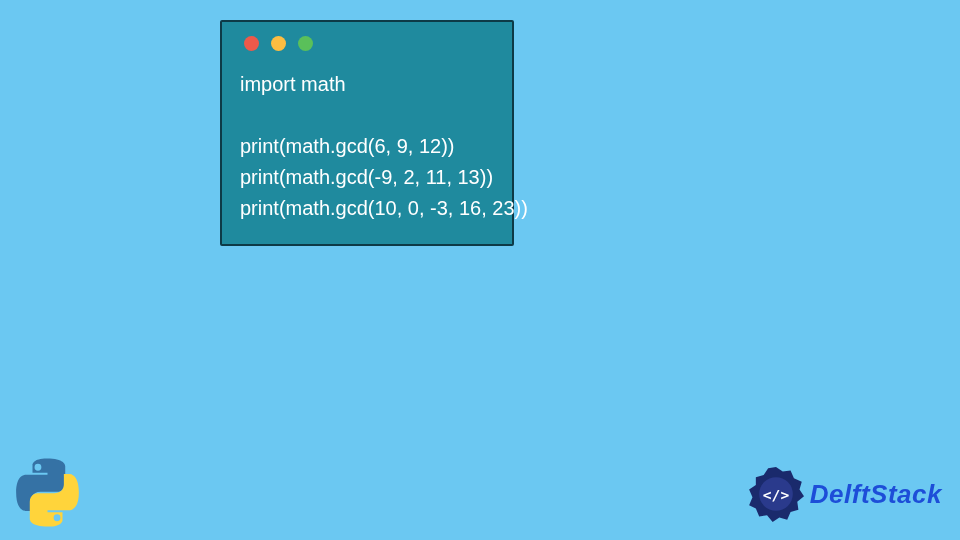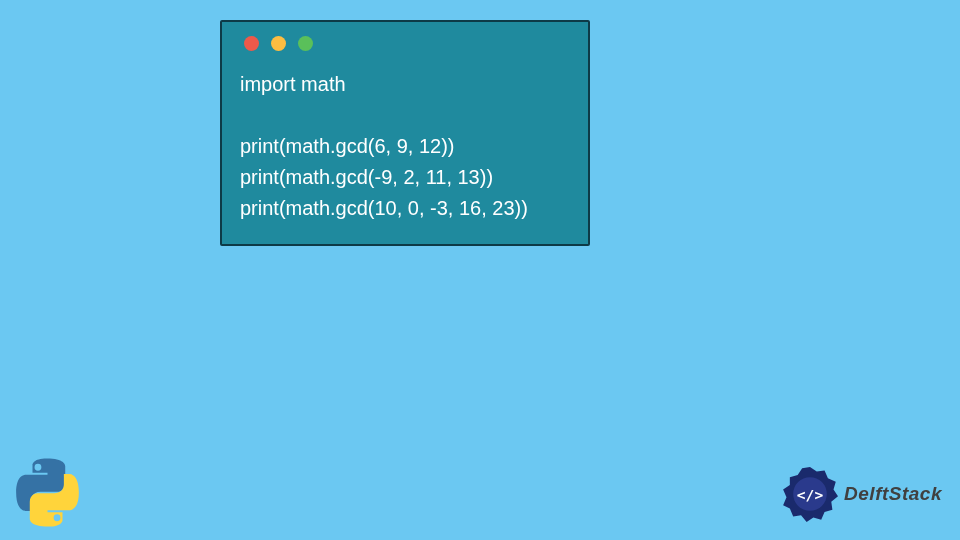--- a/index.html
+++ b/index.html
@@ -8,21 +8,21 @@
     height: 540px;
     background: #6bc8f2;
     position: relative;
     font-family: Arial, Helvetica, sans-serif;
     overflow: hidden;
   }
   .code-window {
     position: absolute;
     left: 220px;
     top: 20px;
-    width: 370px;
+    width: 294px;
     background: #1f8a9e;
     border: 2px solid #0d3a47;
     border-radius: 2px;
     padding: 14px 18px 20px 18px;
   }
   .dots {
     display: flex;
     gap: 12px;
     margin-bottom: 18px;
     padding-left: 4px;
@@ -55,23 +55,23 @@
     bottom: 18px;
     display: flex;
     align-items: center;
     gap: 6px;
   }
   .brand-badge {
     width: 56px;
     height: 56px;
   }
   .brand-text {
-    font-size: 19px;
+    font-size: 26px;
     font-weight: 600;
-    color: #404040;
+    color: #1d4ed8;
     font-style: italic;
     letter-spacing: 0.5px;
     text-align: center;
   }
 </style>
 </head>
 <body>
 
 <div class="code-window">
   <div class="dots">

